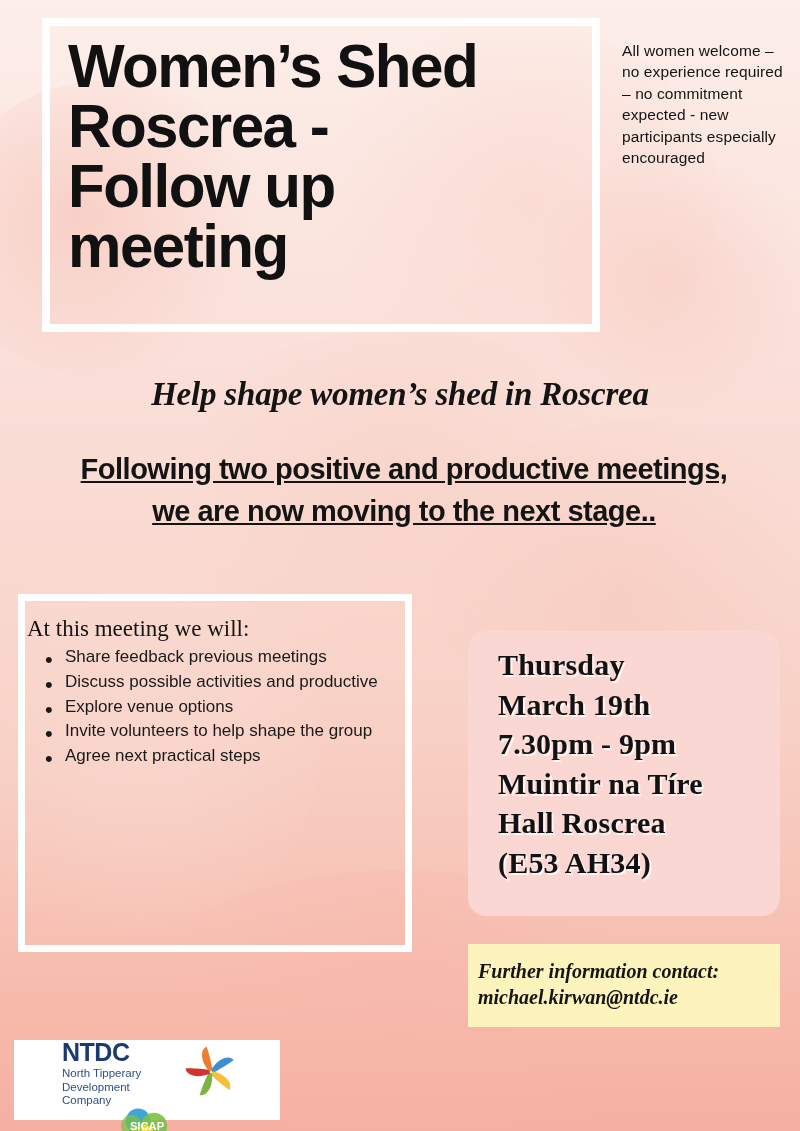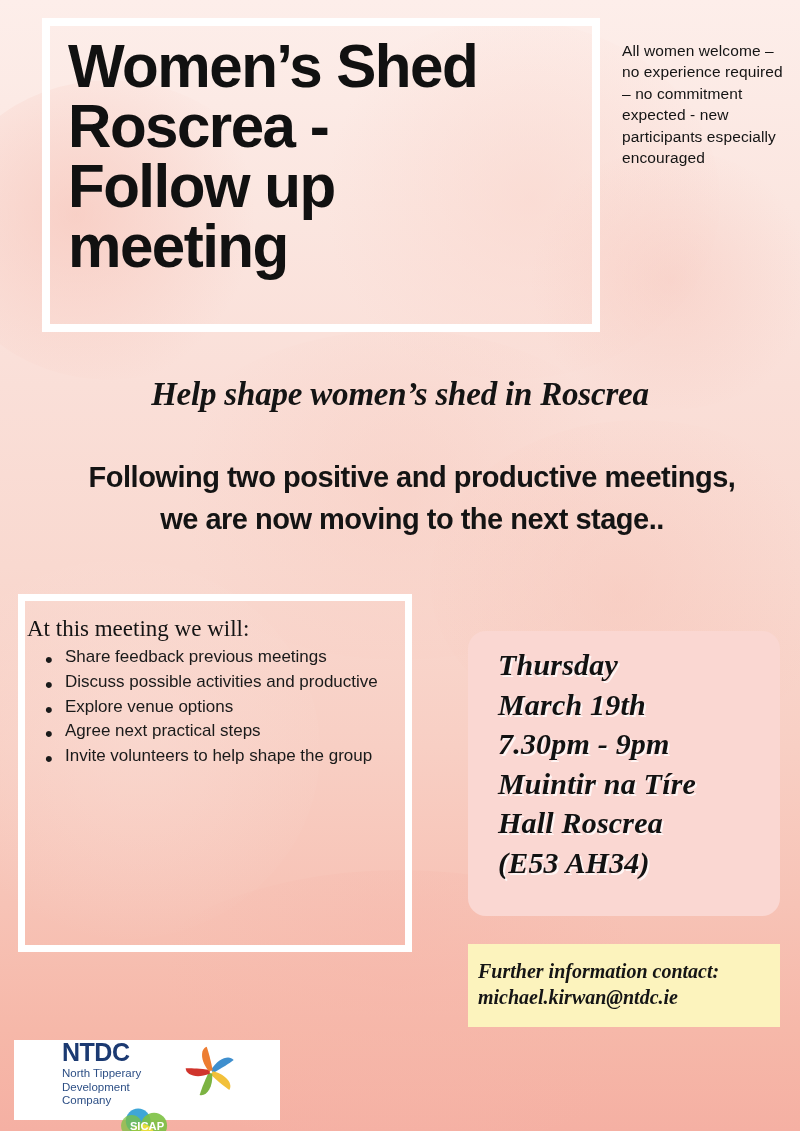--- a/index.html
+++ b/index.html
@@ -100,28 +100,29 @@
     letter-spacing: -0.2px;
     color: #141414;
   }
 
   
   .intro {
     position: absolute;
     left: 70px;
     top: 444px;
     width: 660px;
-    margin: 12px;
+    margin: 4px;
     text-align: center;
     font-family: "Liberation Sans", sans-serif;
     font-weight: 700;
     font-size: 29px;
     line-height: 1.45;
     letter-spacing: -0.5px;
     color: #141414;
+    text-decoration: underline;
   }
 
   
   .bullet-frame {
     position: absolute;
     left: 18px;
     top: 594px;
     width: 394px;
     height: 358px;
     border: 7px solid #ffffff;
@@ -172,21 +173,20 @@
     background: #fad7d2;
     border-radius: 18px;
   }
   .date-text {
     position: absolute;
     left: 498px;
     top: 645px;
     width: 290px;
     margin: 0;
     font-family: "Liberation Serif", serif;
-    font-style: italic;
     font-weight: 700;
     font-size: 30px;
     line-height: 1.32;
     color: #121212;
     white-space: pre-line;
     text-shadow: 2px 2px 0 rgba(255,255,255,0.75);
     letter-spacing: 0.2px;
   }
 
   
@@ -298,22 +298,22 @@
 
   <p class="intro">Following two positive and productive meetings, we are now moving to the next stage..</p>
 
   <div class="bullet-frame"></div>
   <div class="bullet-inner">
     <p class="bullet-heading">At this meeting we will:</p>
     <ul class="bullets">
       <li>Share feedback previous meetings</li>
       <li>Discuss possible activities and productive</li>
       <li>Explore venue options</li>
+      <li>Invite volunteers to help shape the group</li>
       <li>Agree next practical steps</li>
-      <li>Invite volunteers to help shape the group</li>
     </ul>
   </div>
 
   <div class="date-box"></div>
   <p class="date-text">Thursday
 March 19th
 7.30pm - 9pm
 Muintir na Tíre
 Hall Roscrea
 (E53 AH34)</p>

